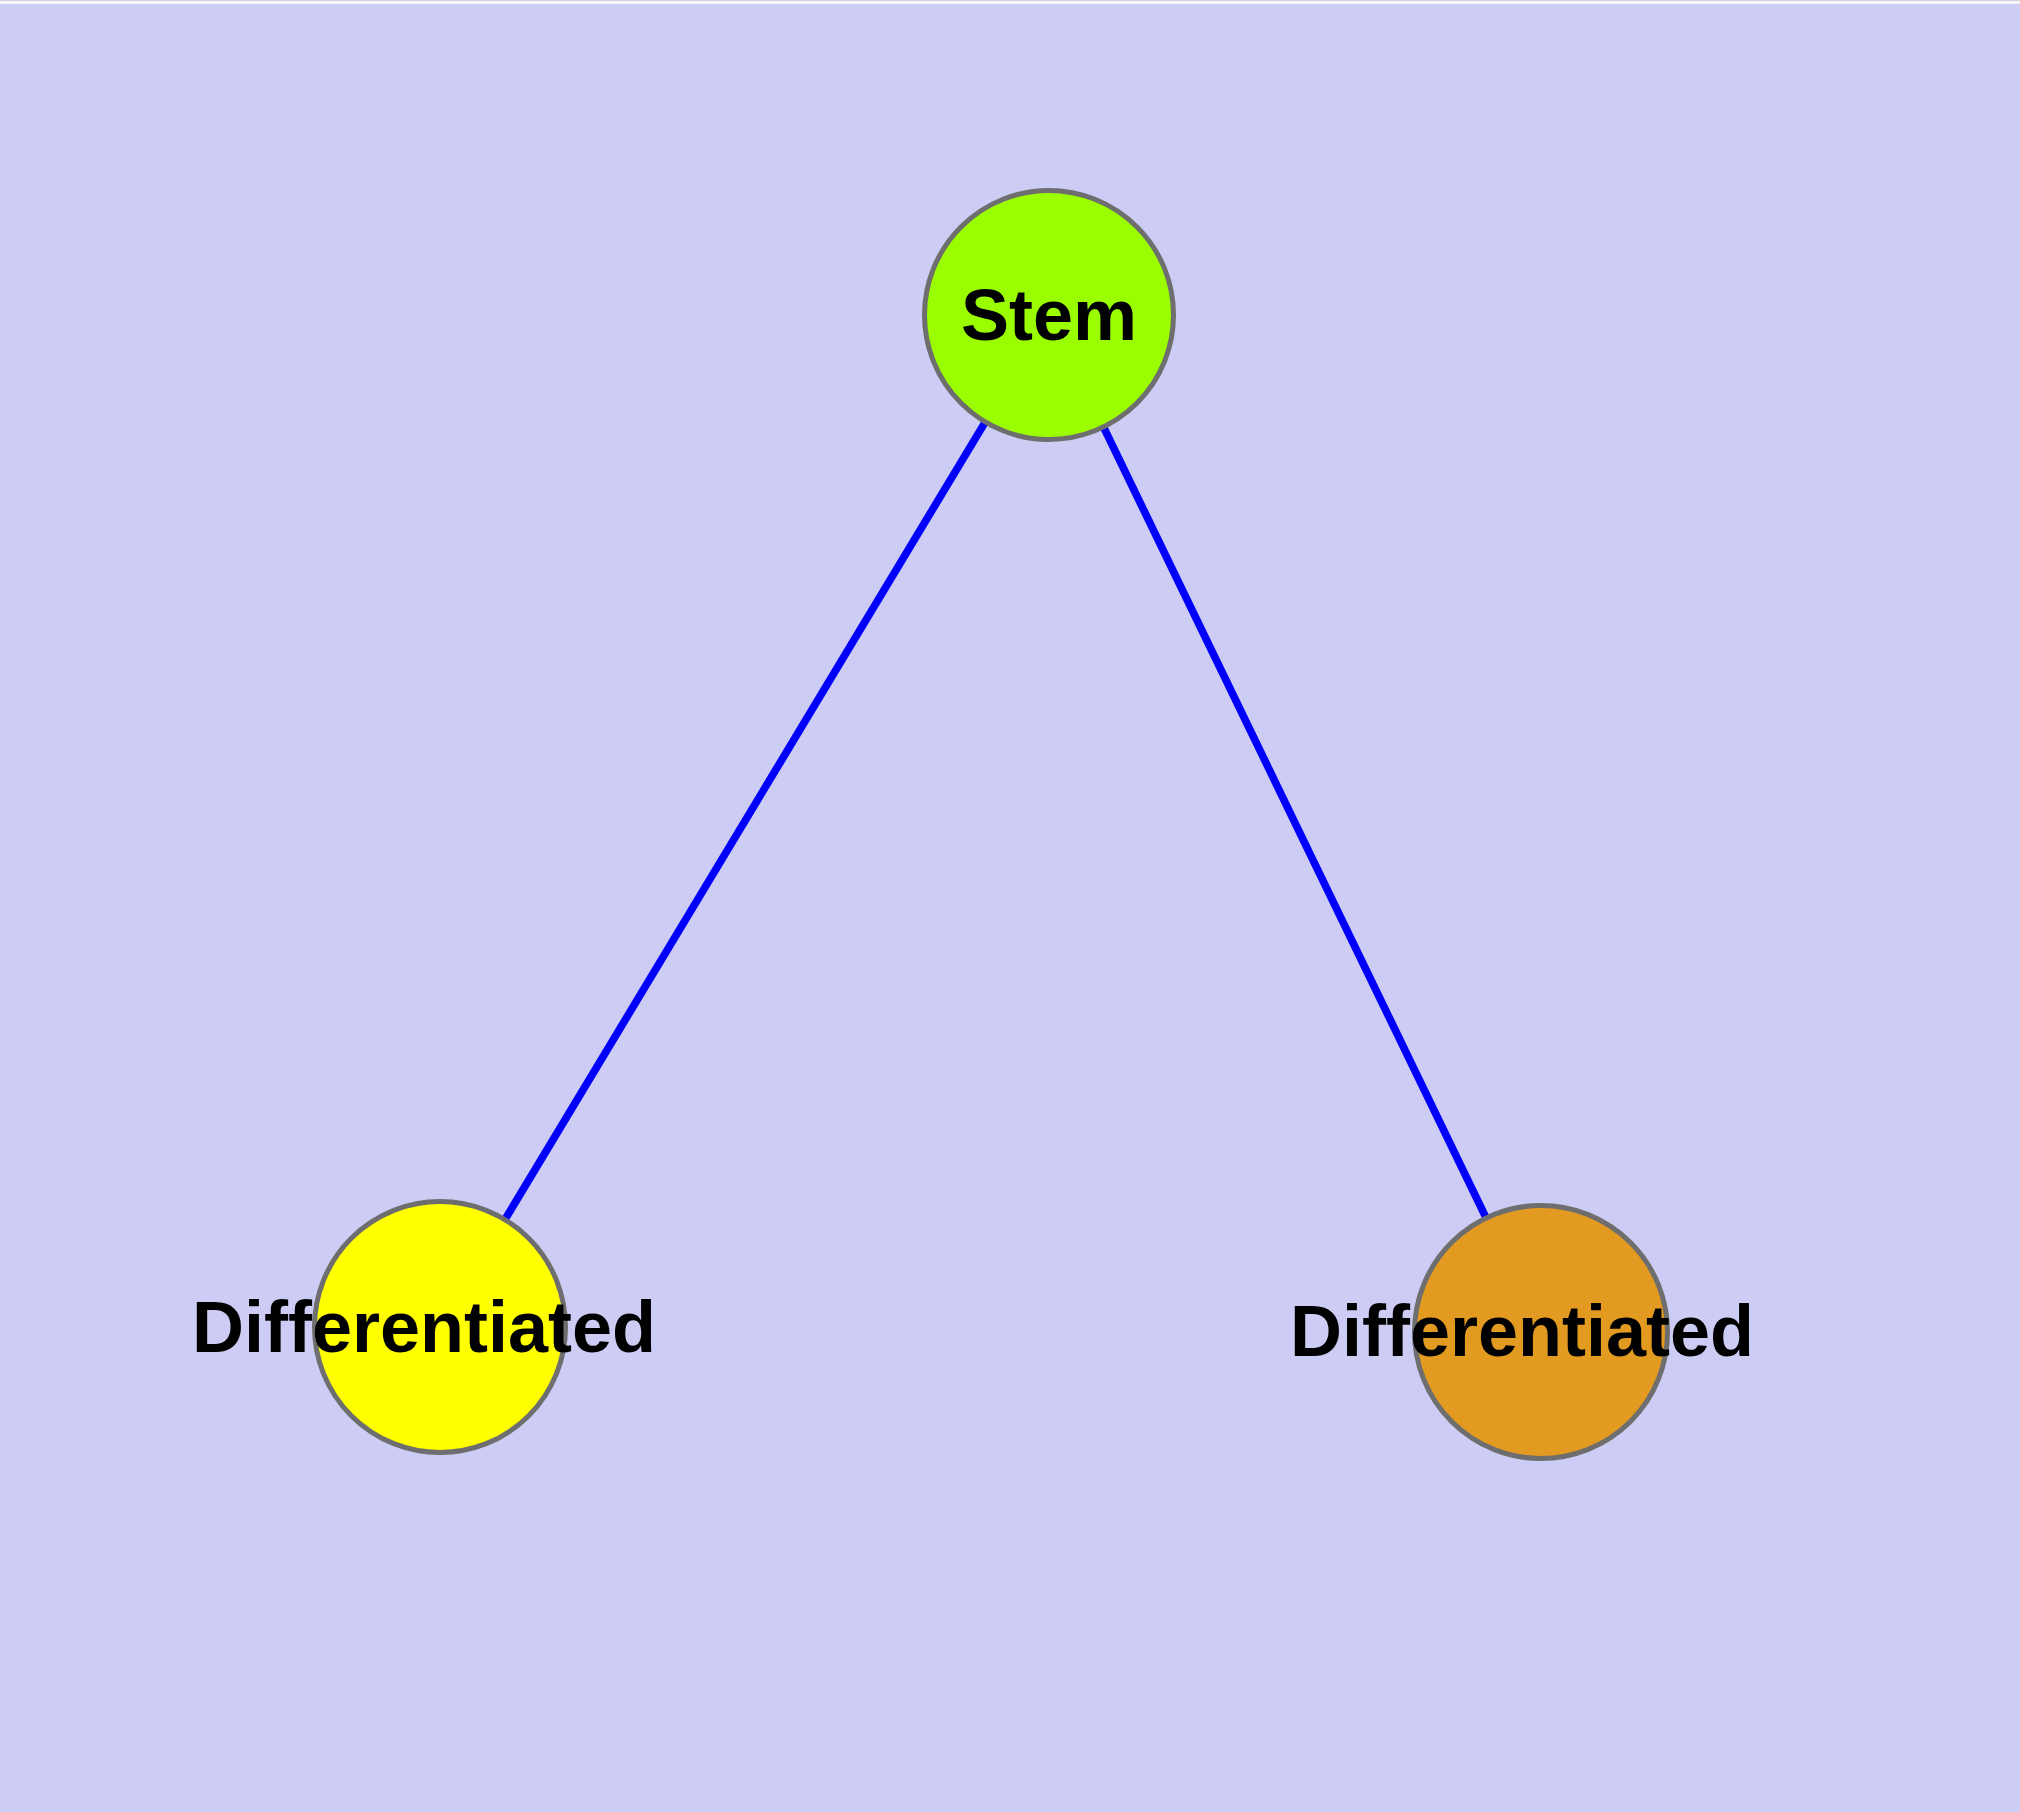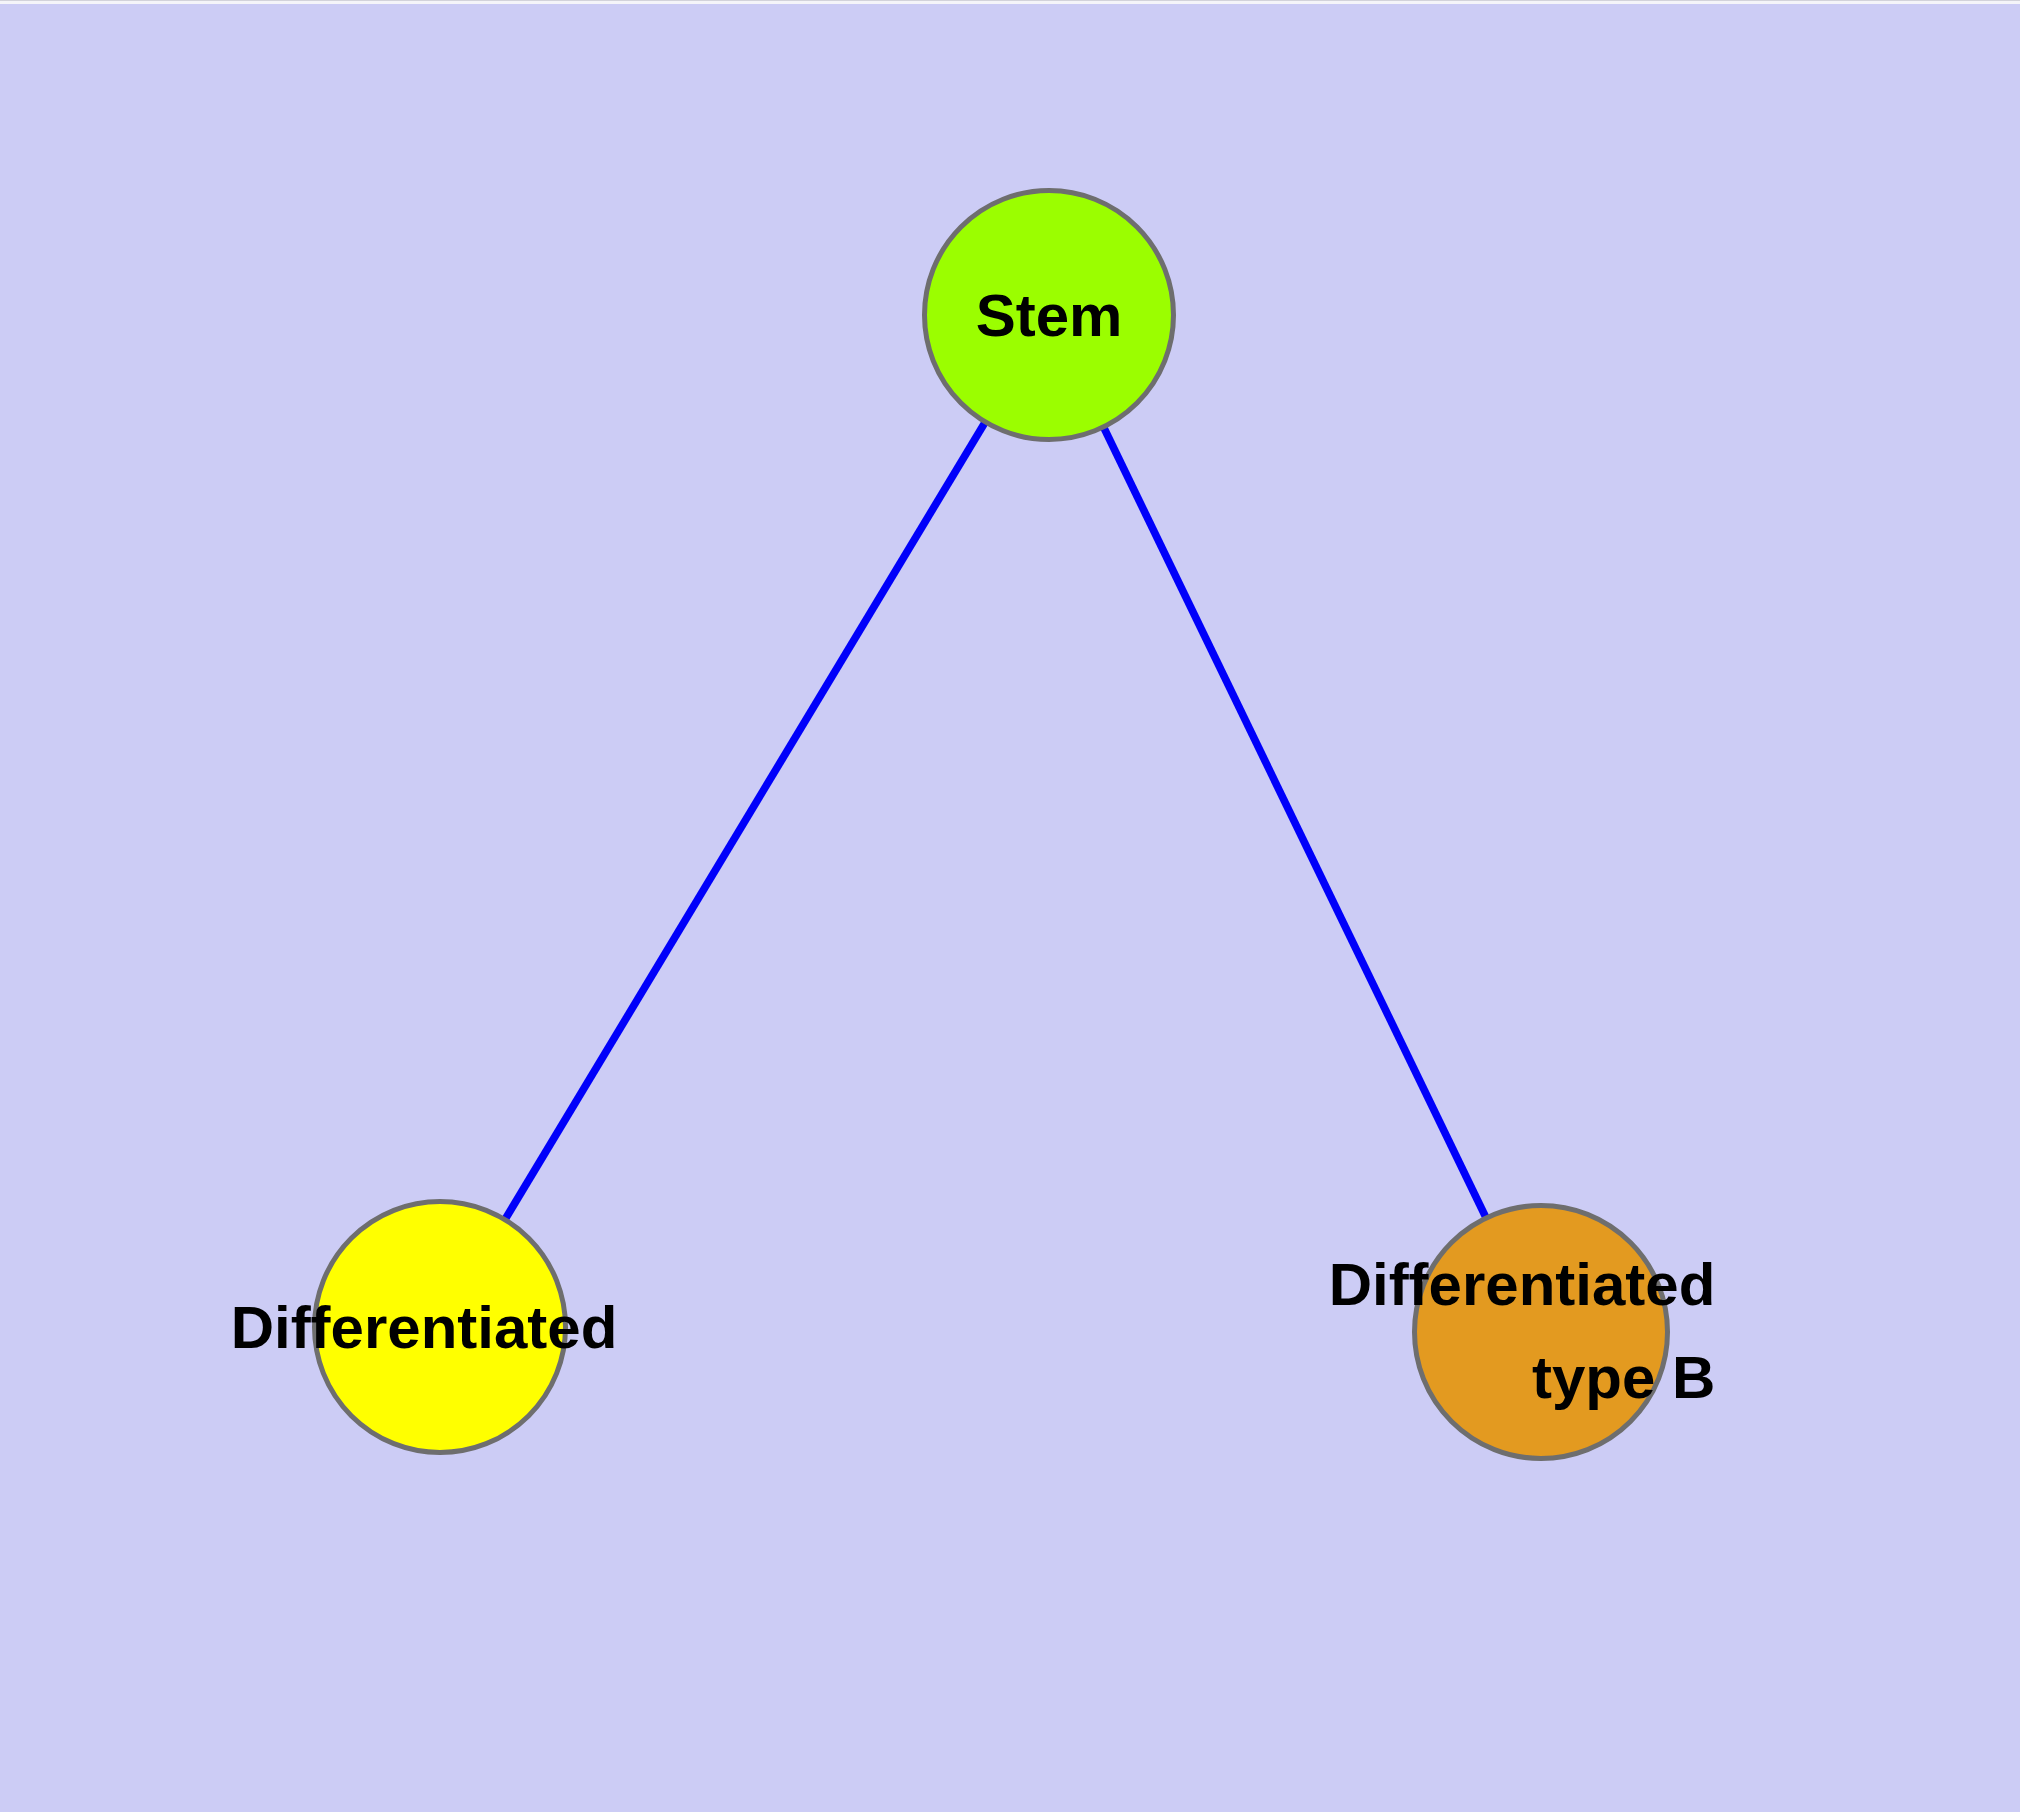--- a/index.html
+++ b/index.html
@@ -39,23 +39,23 @@
     position: absolute;
     border-style: solid;
     border-radius: 50%;
     box-sizing: border-box;
     z-index: 2;
   }
   .node-label {
     position: absolute;
     transform: translate(-50%, -50%);
     font-weight: 700;
-    font-size: 60px;
+    font-size: 72px;
     line-height: 93px;
-    text-align: right;
+    text-align: left;
     white-space: nowrap;
     z-index: 3;
   }
   .node-label span {
     display: block;
   }
 </style>
 </head>
 <body>
 
@@ -75,17 +75,16 @@
   <div class="node-label" style="left: 1049px; top: 315px; color: rgb(0, 0, 0);">
     <span>Stem</span>
   </div>
 
   <div class="node-label" style="left: 424px; top: 1327px; color: rgb(0, 0, 0);">
     <span>Differentiated</span>
   </div>
 
   <div class="node-label" style="left: 1522px; top: 1331px; color: rgb(0, 0, 0);">
     <span>Differentiated</span>
-    <span>type B</span>
   </div>
 
 </div>
 
 
 </body></html>

